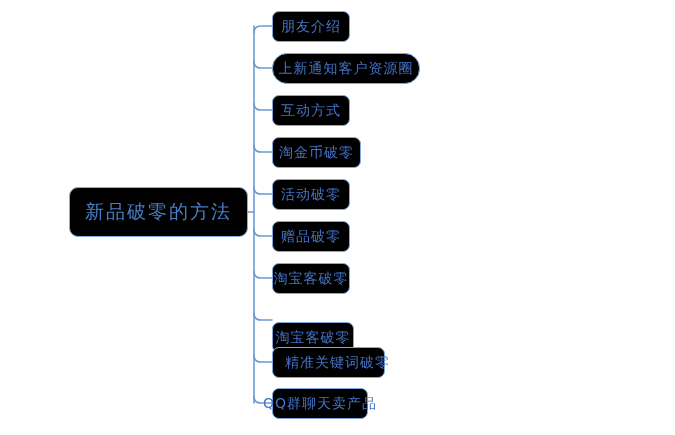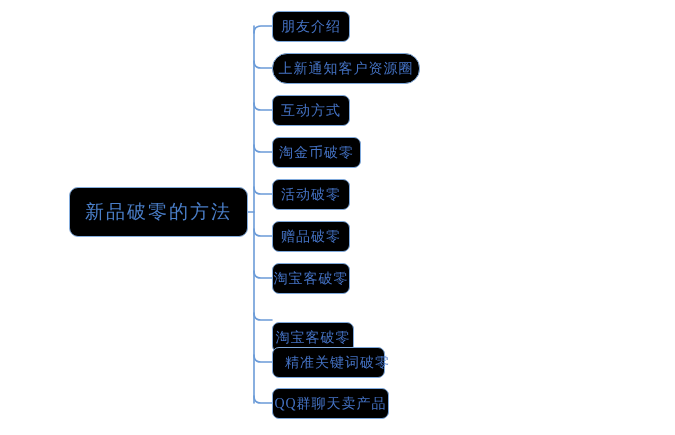--- a/index.html
+++ b/index.html
@@ -94,15 +94,15 @@
 
   <div class="node node-child" style="top:11px;  width:78px;">朋友介绍</div>
   <div class="node node-child" style="top:53px;  width:148px;border-radius:15px;">上新通知客户资源圈</div>
   <div class="node node-child" style="top:95px;  width:78px;">互动方式</div>
   <div class="node node-child" style="top:137px; width:89px;">淘金币破零</div>
   <div class="node node-child" style="top:179px; width:78px;text-align:center;">活动破零</div>
   <div class="node node-child" style="top:221px; width:78px;">赠品破零</div>
   <div class="node node-child" style="top:263px; width:78px;">淘宝客破零</div>
   <div class="node node-child" style="top:322px; width:82px;">淘宝客破零</div>
   <div class="node node-child" style="top:347px; width:113px;padding-left:28px;">精准关键词破零</div>
-  <div class="node node-child" style="top:388px; width:117px;font-family:Liberation Serif, serif;">QQ群聊天卖产品</div>
+  <div class="node node-child" style="top:388px; width:96px;">QQ群聊天卖产品</div>
 
 </div>
 
 </body></html>

